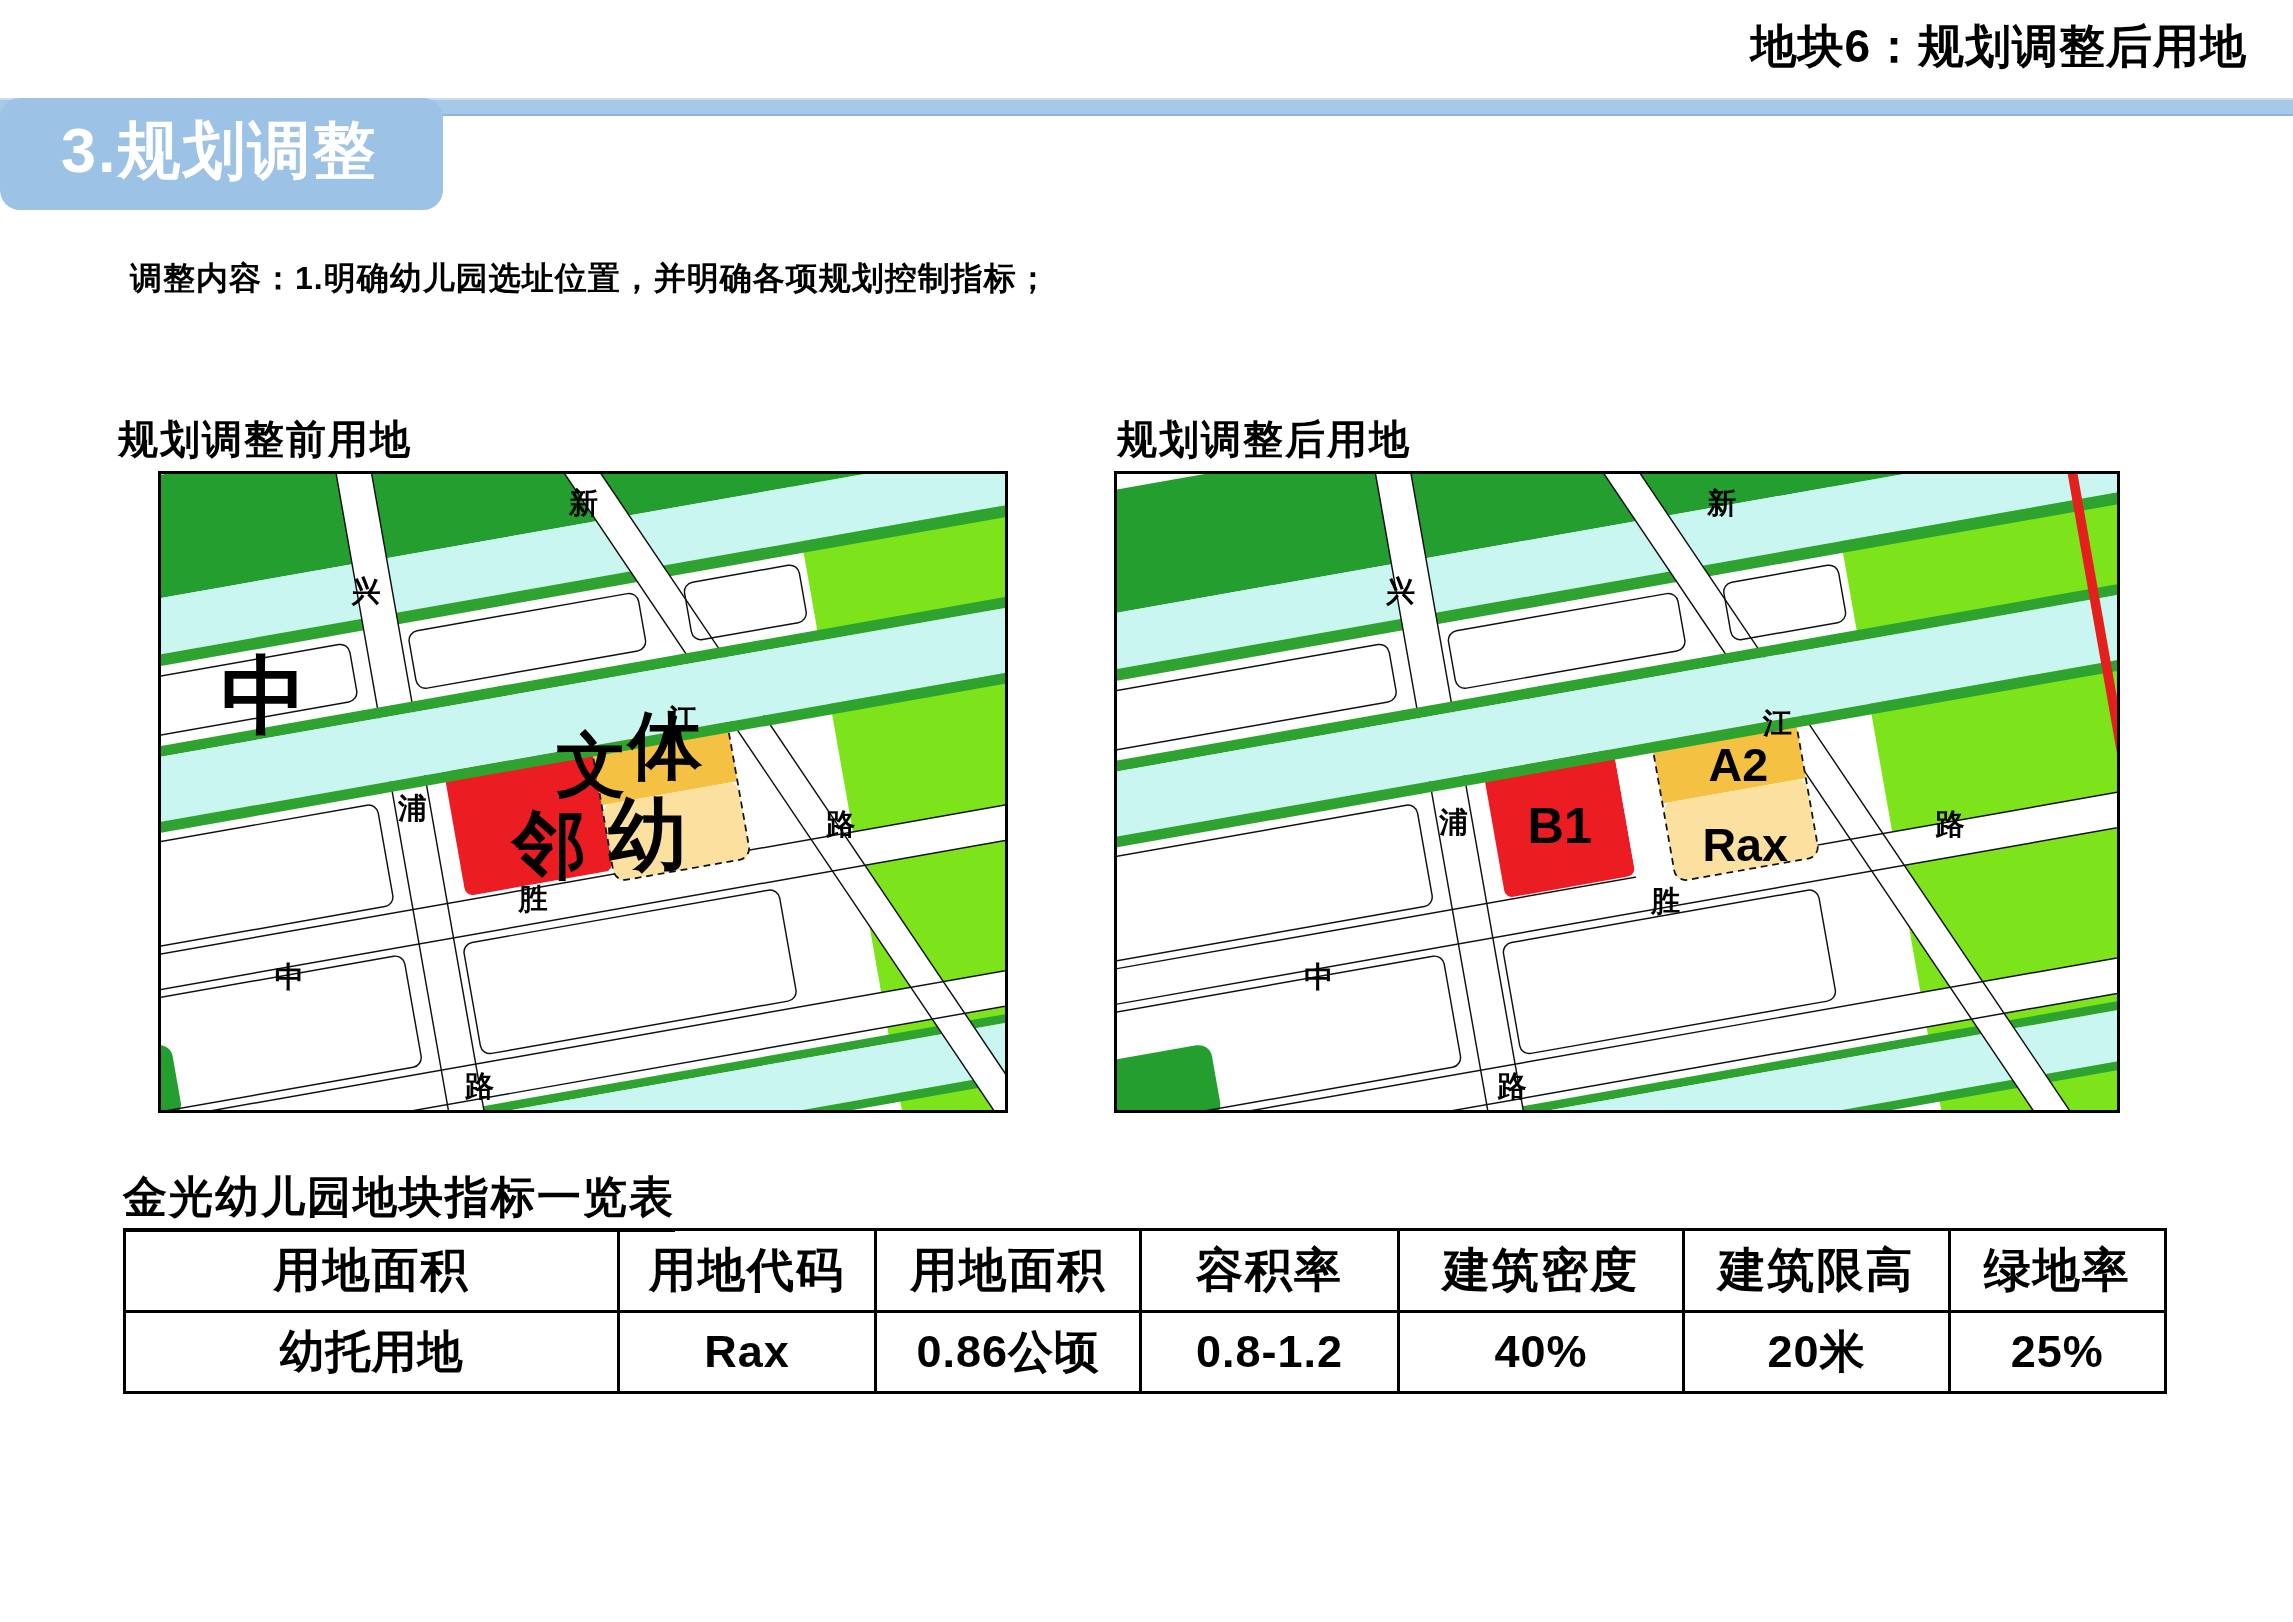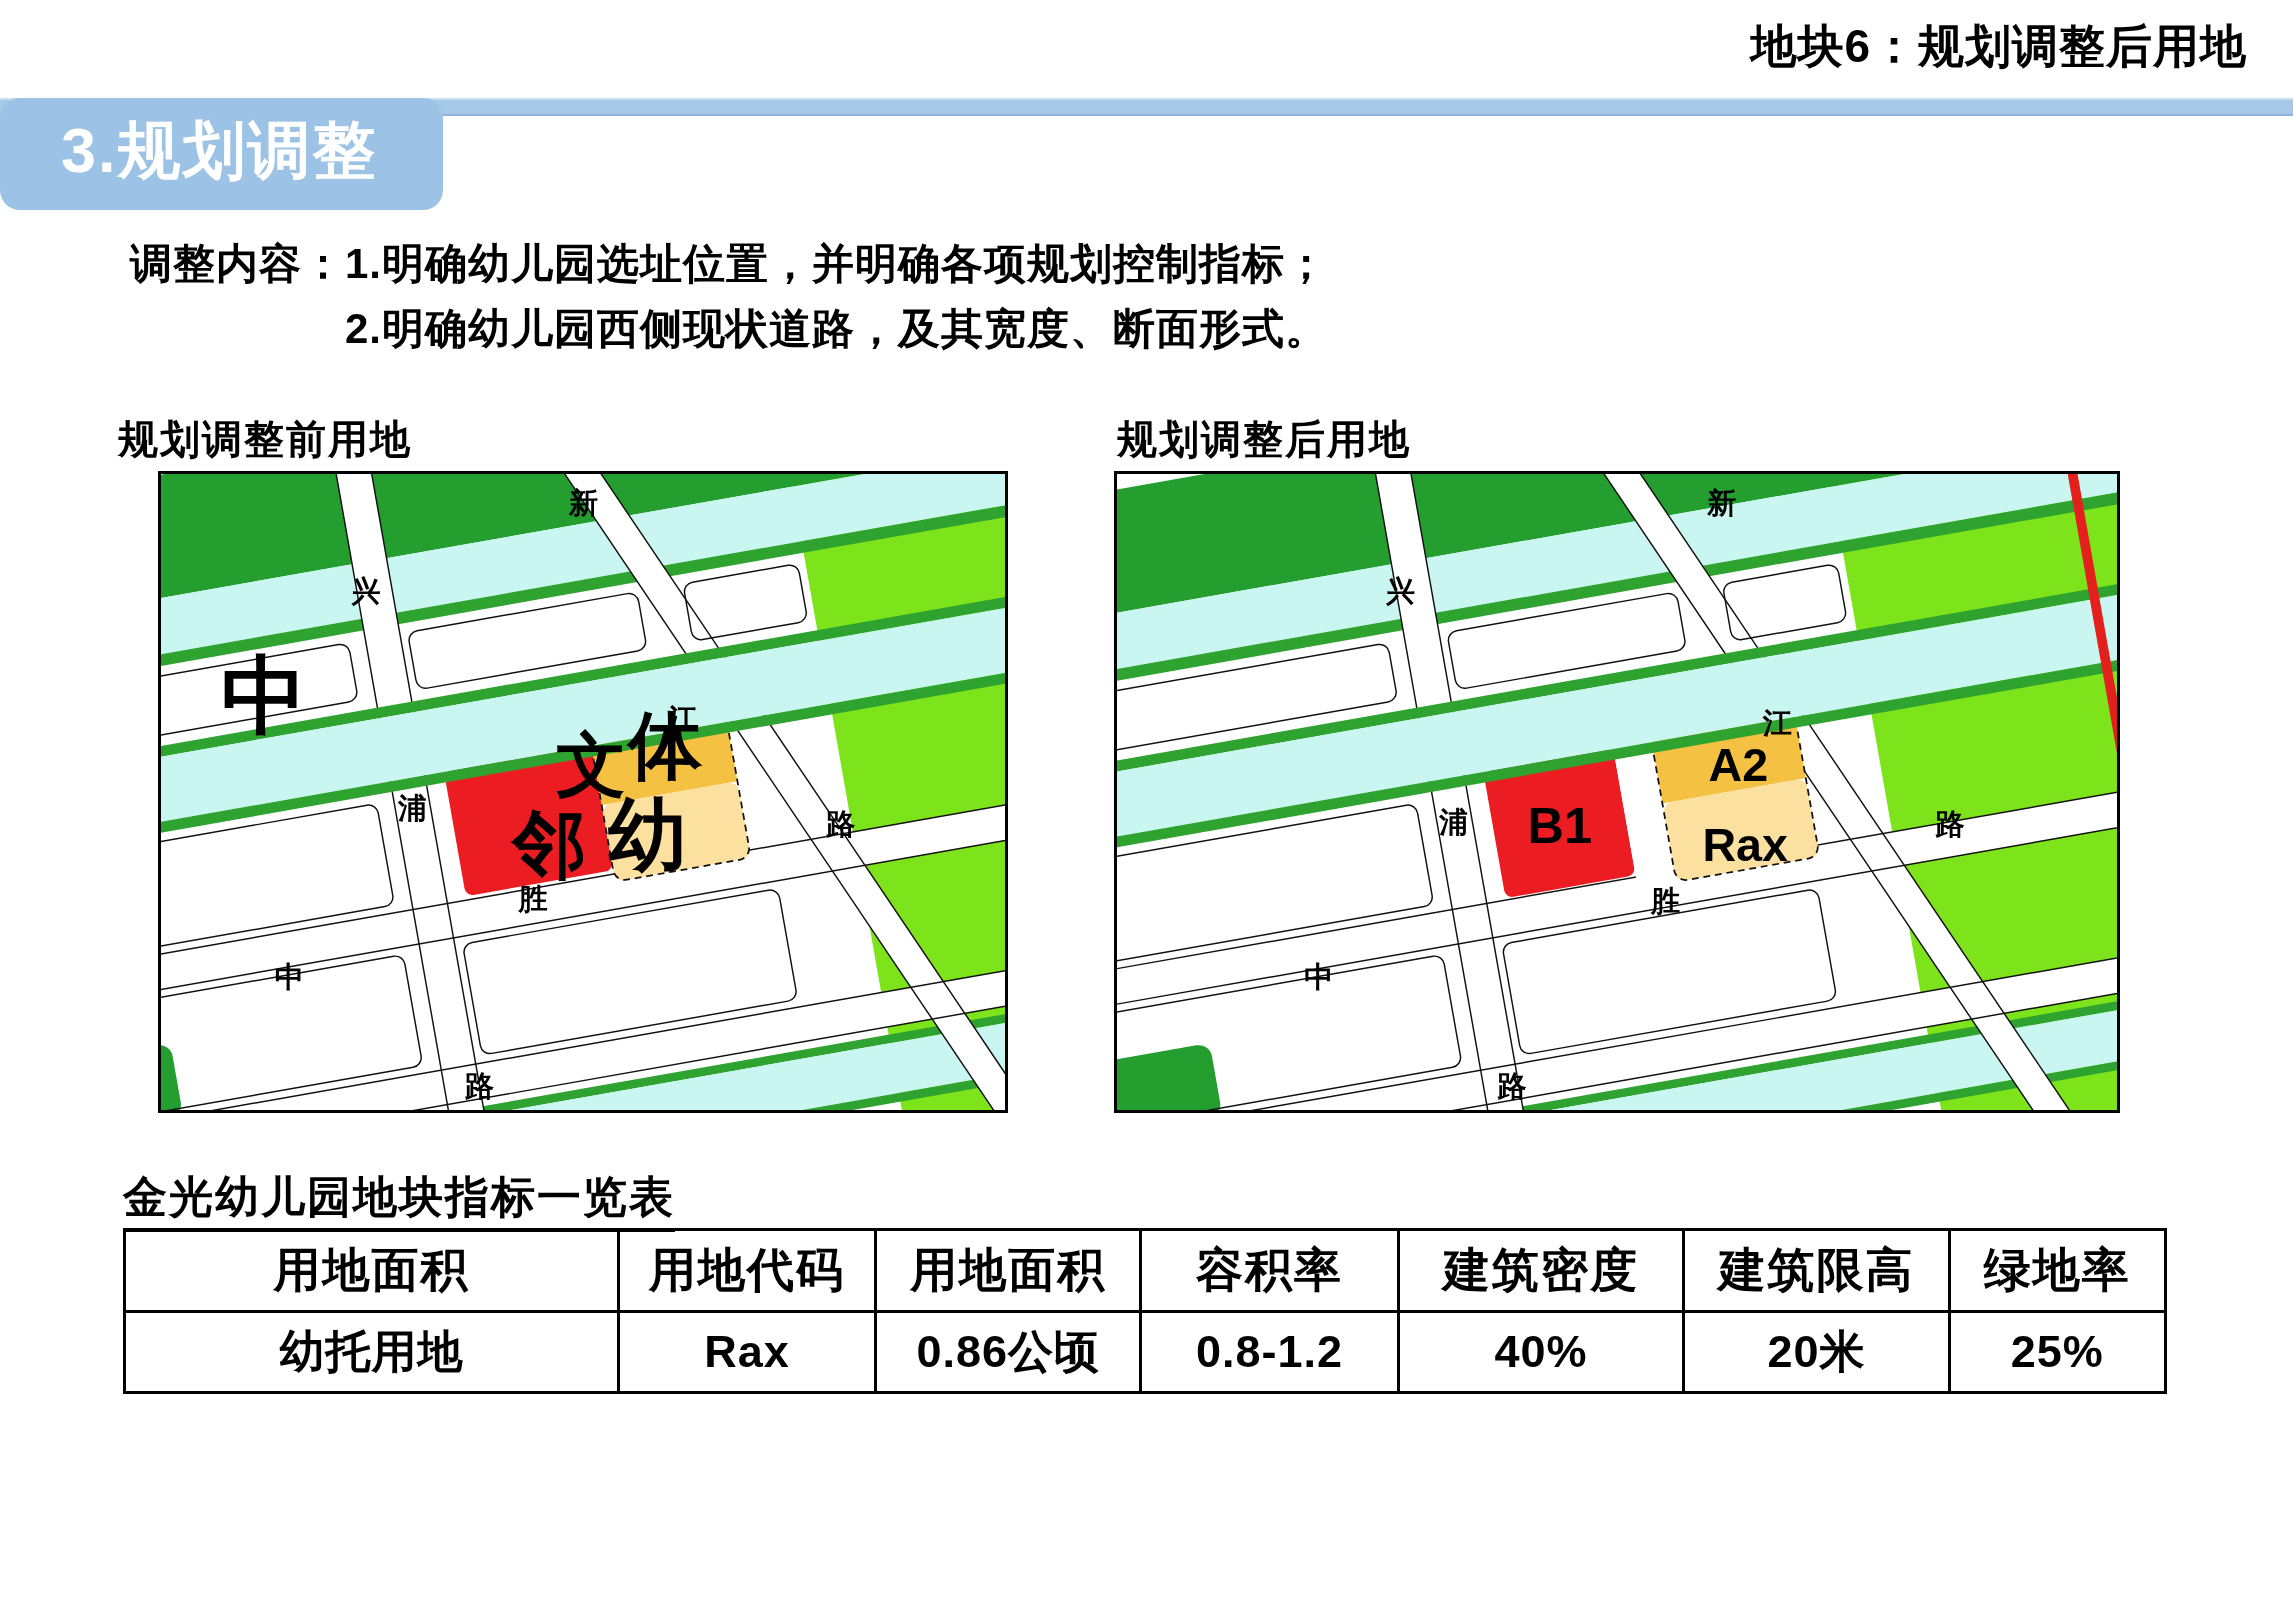--- a/index.html
+++ b/index.html
@@ -17,22 +17,22 @@
   }
   .section-block{
     position:absolute;top:98px;left:0;width:443px;height:112px;background:#9cc2e5;border-radius:20px;
   }
   .section-block .t{
     position:absolute;left:61px;top:50%;transform:translateY(-54%);
     font-size:63px;font-weight:700;color:#ffffff;letter-spacing:2px;white-space:nowrap;
   }
   
   .adjust{
-    position:absolute;left:130px;top:231px;display:flex;align-items:flex-start;
-    font-size:42px;font-weight:700;line-height:65px;letter-spacing:1px;
+    position:absolute;left:130px;top:246px;display:flex;align-items:flex-start;
+    font-size:32px;font-weight:700;line-height:65px;letter-spacing:1px;
   }
   .adjust .lbl{white-space:nowrap;}
   .adjust .lines div{white-space:nowrap;}
   
   .map-caption{position:absolute;top:412px;font-size:40px;font-weight:700;letter-spacing:2px;}
   .map-caption.left{left:118px;}
   .map-caption.right{left:1117px;}
   
   .map-frame{
     position:absolute;top:471px;height:642px;border:3.9px solid #000;box-sizing:border-box;background:#fff;overflow:hidden;
@@ -66,21 +66,20 @@
 
   <div class="blue-strip"></div>
   <div class="section-block">
     <div class="t">3.规划调整</div>
   </div>
 
   <div class="adjust">
     <span class="lbl">调整内容：</span>
     <span class="lines">
       <div>1.明确幼儿园选址位置，并明确各项规划控制指标；</div>
-      <div>2.明确幼儿园西侧现状道路，及其宽度、断面形式。</div>
     </span>
   </div>
 
   <div class="map-caption left">规划调整前用地</div>
   <div class="map-caption right">规划调整后用地</div>
 
   <div class="map-frame before">
     <svg viewBox="0 0 867 655">
       <g transform="rotate(-10 435 327)">
 

